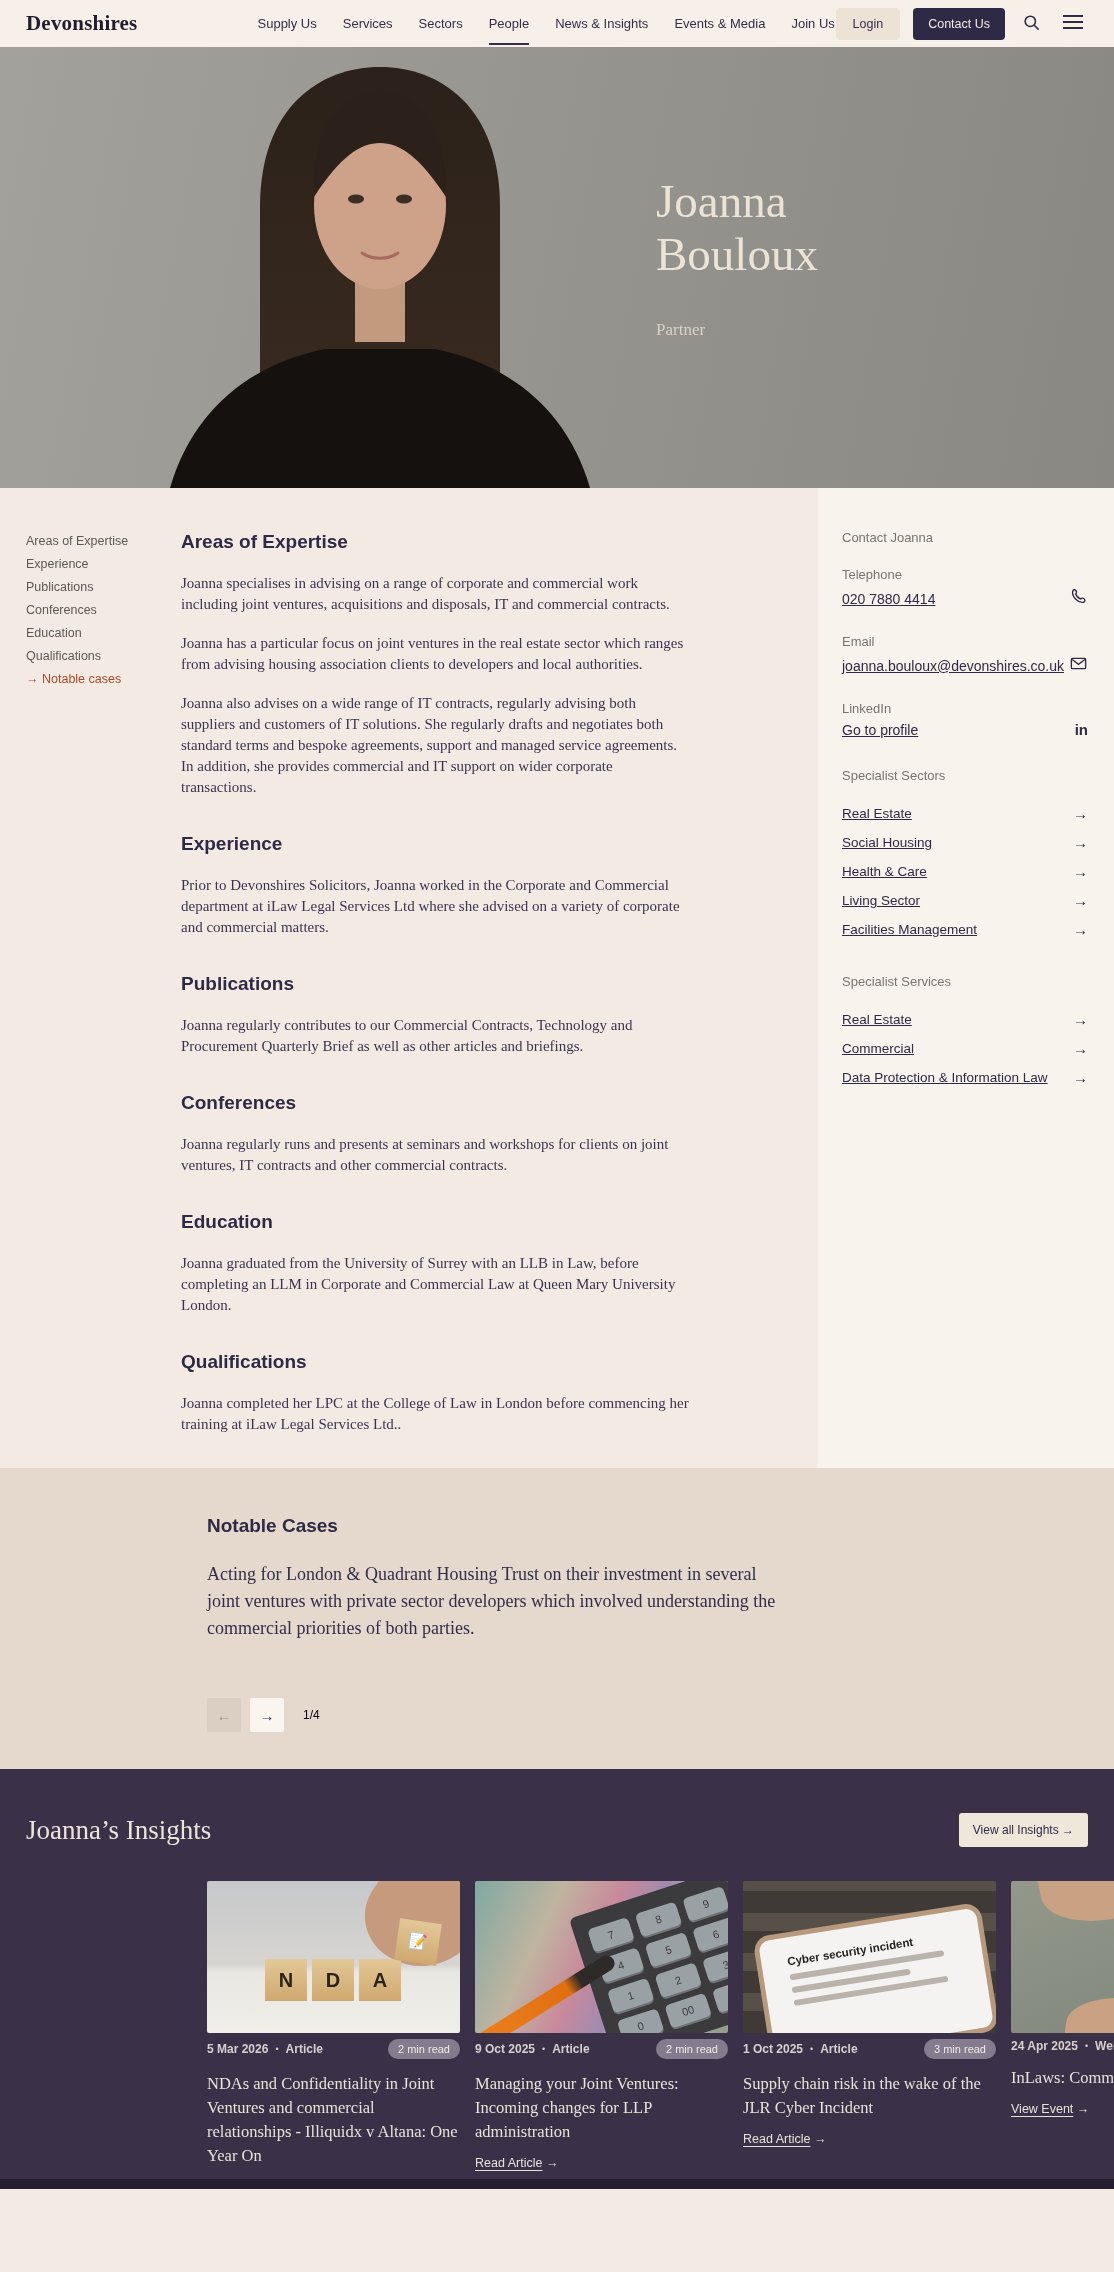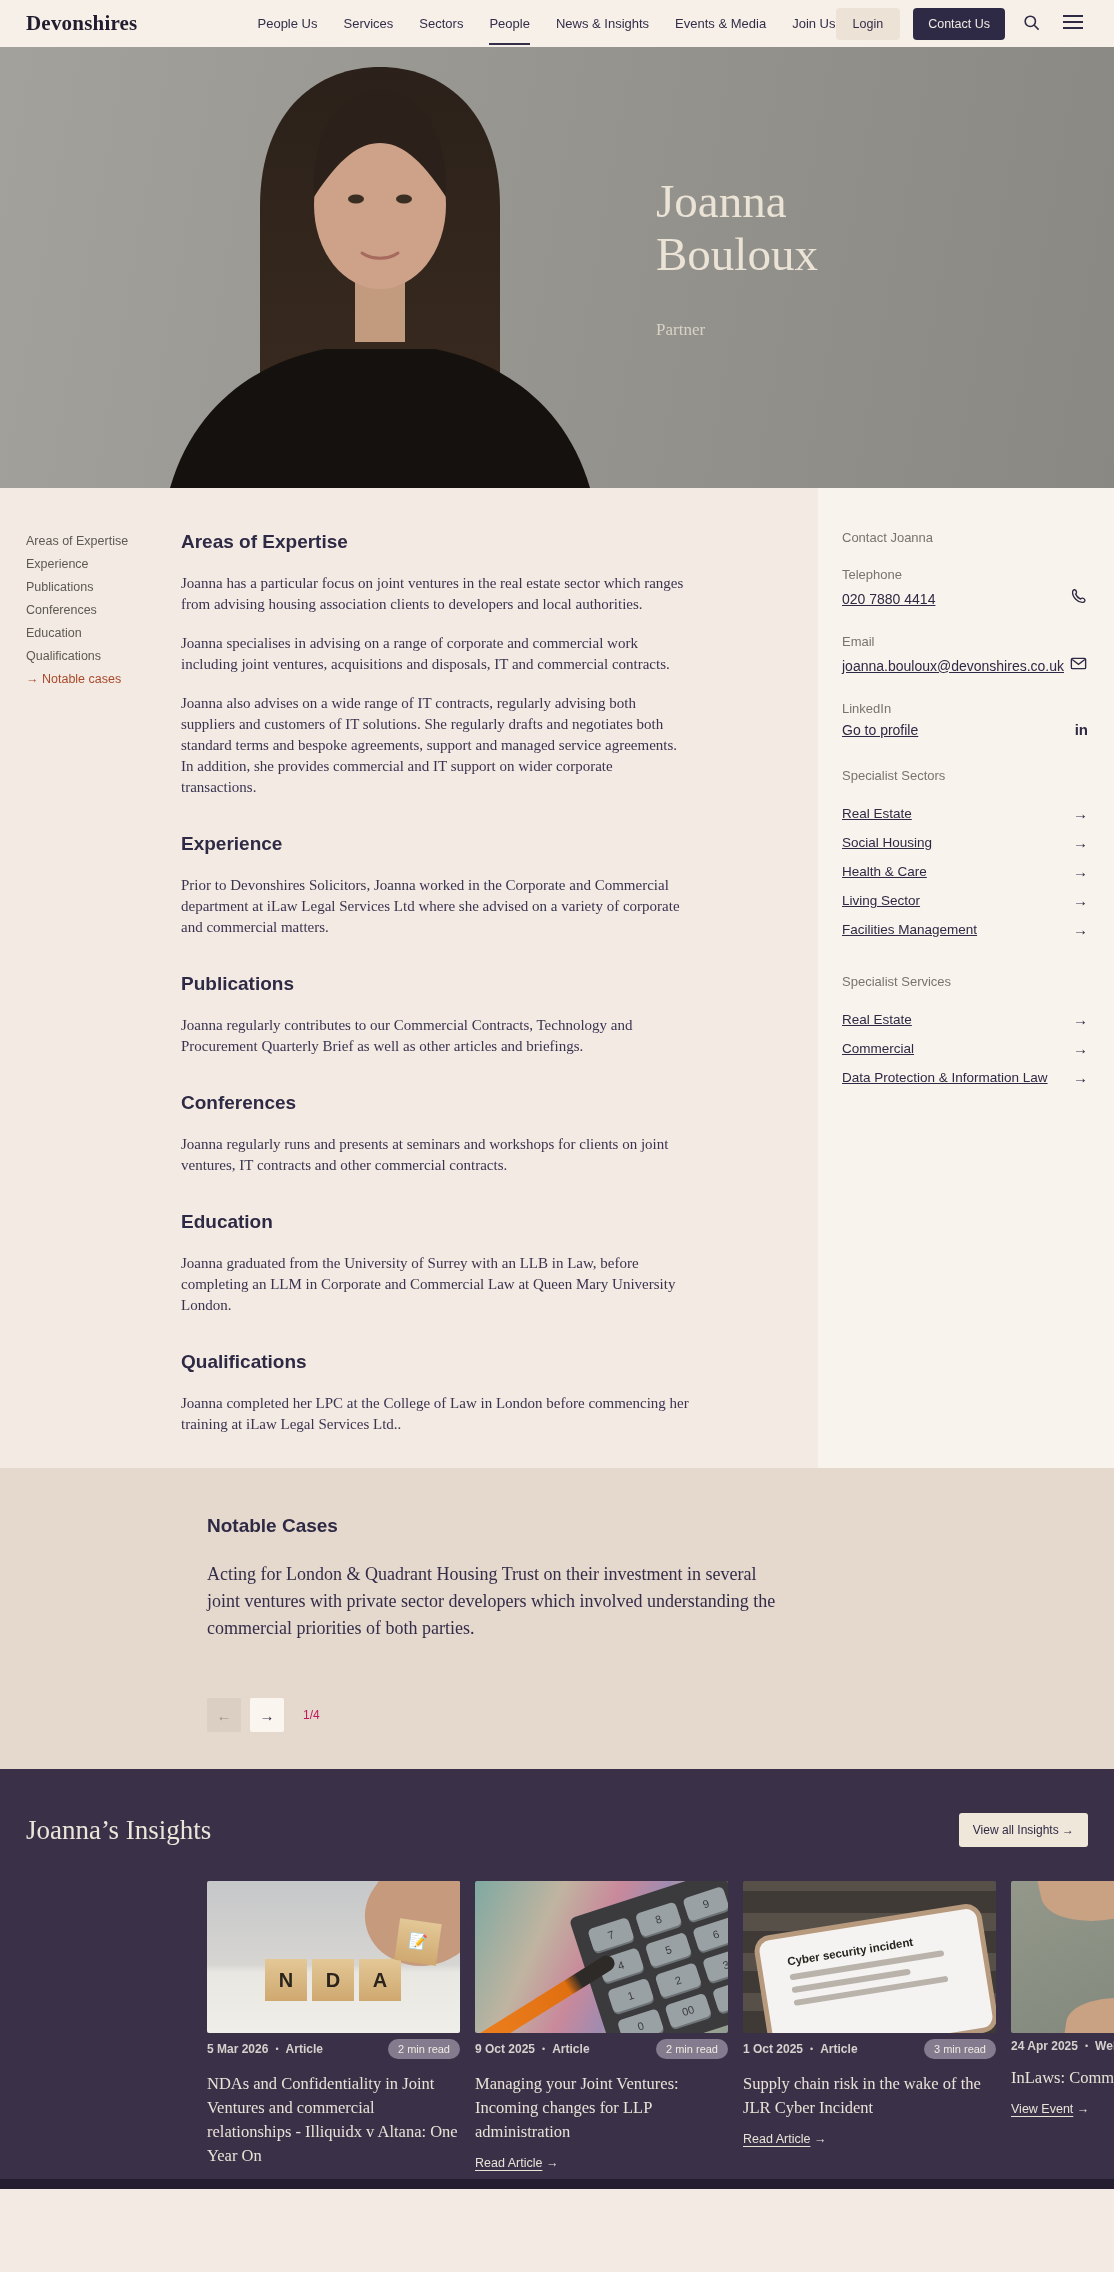--- a/index.html
+++ b/index.html
@@ -54,21 +54,21 @@
   .speclink a { font-size: 13.5px; color: #2e2944; text-decoration: underline; }
   .speclink .arr { font-size: 15px; color: #2e2944; }
   
   .notable { background: #e5d8cd; height: 301px; padding: 46px 0 0 207px; }
   .notable h2 { font-size: 19px; line-height: 23px; font-weight: 700; color: #2e2944; margin-bottom: 24px; }
   .notable p { font-family: Liberation Serif, serif; font-size: 18px; line-height: 27px; color: #332d49; width: 575px; }
   .pager { display: flex; align-items: center; gap: 9px; margin-top: 56px; }
   .pager-btn { width: 34px; height: 34px; border: none; border-radius: 2px; font-size: 15px; cursor: pointer; display:flex; align-items:center; justify-content:center; }
   .pager-btn.prev { background: #dbcec3; color: #9b9188; }
   .pager-btn.next { background: #faf6ef; color: #332d49; }
-  .pager-count { font-size: 12px; color: #be185d; margin-left: 10px; }
+  .pager-count { font-size: 12px; color: #000000; margin-left: 10px; }
   
   .insights { background: #3a3149; height: 410px; padding-top: 44px; overflow: hidden; }
   .ins-head { display: flex; align-items: center; justify-content: space-between; padding: 0 26px; }
   .ins-title { font-family: "Liberation Serif", serif; font-size: 27px; font-weight: 400; color: #ece5d9; }
   .btn-viewall { background: #efe7da; border: none; border-radius: 3px; padding: 10px 14px; font-size: 12px; color: #2e2944; cursor: pointer; font-family: inherit; }
   .carousel { display: flex; gap: 15px; margin: 34px 0 0 207px; width: 907px; overflow: hidden; }
   .card { width: 253px; flex-shrink: 0; }
   .card-img { position: relative; width: 253px; height: 152px; border-radius: 2px; overflow: hidden; }
   .card-meta { display: flex; align-items: center; margin-top: 6px; gap: 7px; }
   .card-date, .card-type { font-size: 12px; font-weight: 700; color: #d6d1cc; }
@@ -102,21 +102,21 @@
   
   .footer { height: 10px; background: #241e30; overflow: hidden; }
   .footer-word { display:block; margin: 4px 0 0 30px; font-family: "Liberation Serif", serif; font-size: 44px; color: #d8d2c6; letter-spacing: 6px; }
 </style>
 </head>
 <body>
 
 <header class="header">
   <div class="logo">Devonshires</div>
   <nav class="nav">
-    <a href="#">People Us</a>
+    <a href="#">Supply Us</a>
     <a href="#">Services</a>
     <a href="#">Sectors</a>
     <a href="#" class="active">People</a>
     <a href="#">News &amp; Insights</a>
     <a href="#">Events &amp; Media</a>
     <a href="#">Join Us</a>
   </nav>
   <div class="header-right">
     <button class="btn-login">Login</button>
     <button class="btn-contact">Contact Us</button>
@@ -173,22 +173,22 @@
     <a href="#">Experience</a>
     <a href="#">Publications</a>
     <a href="#">Conferences</a>
     <a href="#">Education</a>
     <a href="#">Qualifications</a>
     <a href="#" class="highlight"><span>→</span> <span>Notable cases</span></a>
   </nav>
 
   <main class="content">
     <h2>Areas of Expertise</h2>
+    <p>Joanna specialises in advising on a range of corporate and commercial work including joint ventures, acquisitions and disposals, IT and commercial contracts.</p>
     <p>Joanna has a particular focus on joint ventures in the real estate sector which ranges from advising housing association clients to developers and local authorities.</p>
-    <p>Joanna specialises in advising on a range of corporate and commercial work including joint ventures, acquisitions and disposals, IT and commercial contracts.</p>
     <p>Joanna also advises on a wide range of IT contracts, regularly advising both suppliers and customers of IT solutions. She regularly drafts and negotiates both standard terms and bespoke agreements, support and managed service agreements. In addition, she provides commercial and IT support on wider corporate transactions.</p>
 
     <h2>Experience</h2>
     <p>Prior to Devonshires Solicitors, Joanna worked in the Corporate and Commercial department at iLaw Legal Services Ltd where she advised on a variety of corporate and commercial matters.</p>
 
     <h2>Publications</h2>
     <p>Joanna regularly contributes to our Commercial Contracts, Technology and Procurement Quarterly Brief as well as other articles and briefings.</p>
 
     <h2>Conferences</h2>
     <p>Joanna regularly runs and presents at seminars and workshops for clients on joint ventures, IT contracts and other commercial contracts.</p>

